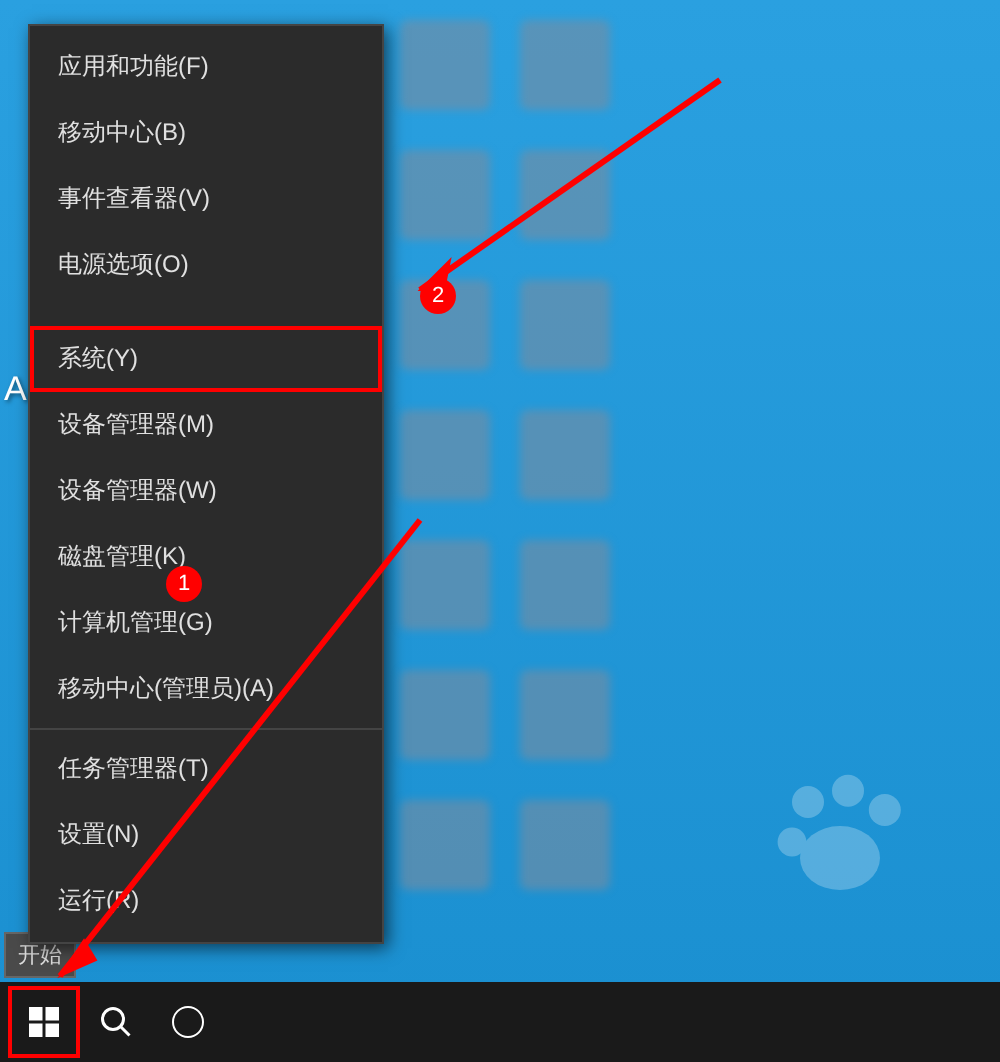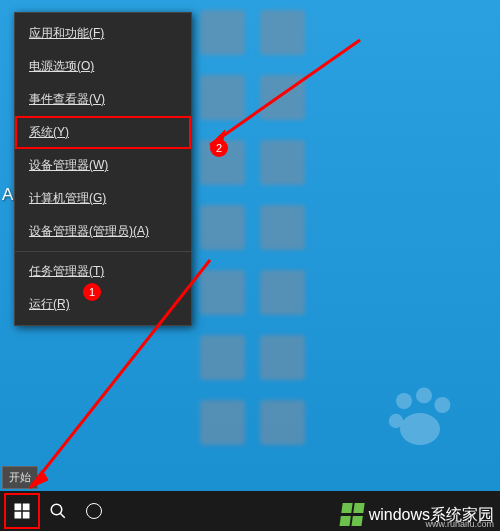--- a/index.html
+++ b/index.html
@@ -42,30 +42,30 @@
       box-shadow: 2px 2px 8px rgba(0,0,0,0.6);
       padding: 4px 0;
       z-index: 10;
     }
     .menu-item {
       padding: 8px 14px;
       color: #e0e0e0;
       font-size: 12px;
       cursor: pointer;
       position: relative;
-      text-decoration: underline;
     }
     .menu-sep {
       height: 1px;
       background: #444;
       margin: 3px 0;
     }
     .menu-item.highlight {
       border: 2px solid #ff0000;
       padding: 6px 12px;
+      margin-top: 14px;
     }
     .taskbar {
       position: absolute;
       bottom: 0;
       left: 0;
       width: 100%;
       height: 40px;
       background: #1a1a1a;
       display: flex;
       align-items: center;
@@ -180,28 +180,32 @@
     <div class="desktop-icon"></div>
     <div class="desktop-icon"></div>
     <div class="desktop-icon"></div>
     <div class="desktop-icon"></div>
   </div>
 
   <span class="ad-label">Ad</span>
 
   <div class="context-menu">
     <div class="menu-item">应用和功能(F)</div>
+    <div class="menu-item">移动中心(B)</div>
+    <div class="menu-item">事件查看器(V)</div>
     <div class="menu-item">电源选项(O)</div>
-    <div class="menu-item">事件查看器(V)</div>
     <div class="menu-item highlight">系统(Y)</div>
+    <div class="menu-item">设备管理器(M)</div>
     <div class="menu-item">设备管理器(W)</div>
+    <div class="menu-item">磁盘管理(K)</div>
     <div class="menu-item">计算机管理(G)</div>
-    <div class="menu-item">设备管理器(管理员)(A)</div>
+    <div class="menu-item">移动中心(管理员)(A)</div>
     <div class="menu-sep"></div>
     <div class="menu-item">任务管理器(T)</div>
+    <div class="menu-item">设置(N)</div>
     <div class="menu-item">运行(R)</div>
 
   </div>
 
   <div class="start-tooltip">开始</div>
 
   <div class="taskbar">
     <div class="taskbar-item start-btn highlight">
       <svg viewBox="0 0 24 24">
         <rect x="2" y="2" width="9" height="9"></rect>
@@ -240,24 +244,14 @@
   <div class="paw">
     <svg viewBox="0 0 100 100">
       <circle cx="30" cy="25" r="10"></circle>
         <circle cx="55" cy="18" r="10"></circle>
       <circle cx="78" cy="30" r="10"></circle>
         <circle cx="20" cy="50" r="9"></circle>
       <ellipse cx="50" cy="60" rx="25" ry="20"></ellipse>
     </svg>
   </div>
 
-  <div class="watermark">
-    <div class="logo">
-      <span></span>
-        <span></span>
-        <span></span>
-        <span></span>
-    </div>
-    <span>windows系统家园</span>
-    <span class="url">www.ruhaifu.com</span>
-  </div>
 
 </div>
 
 </body></html>

